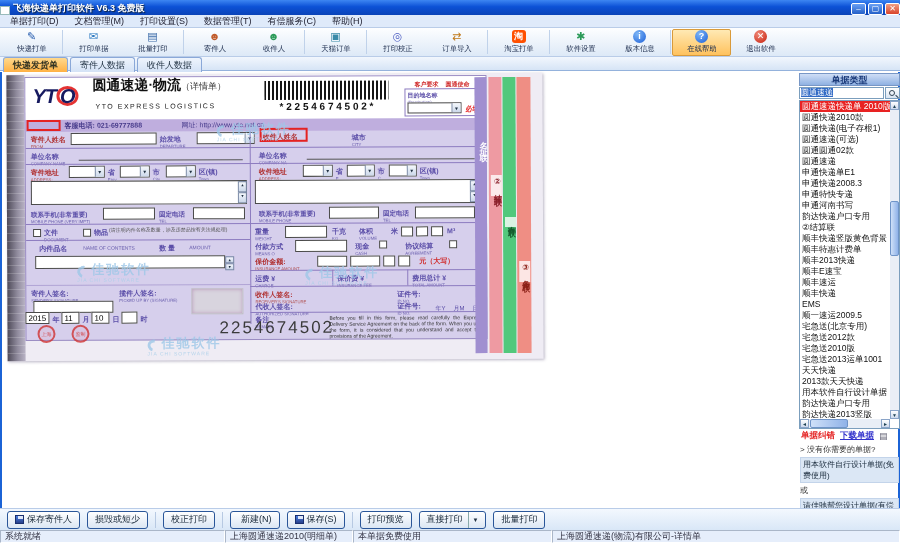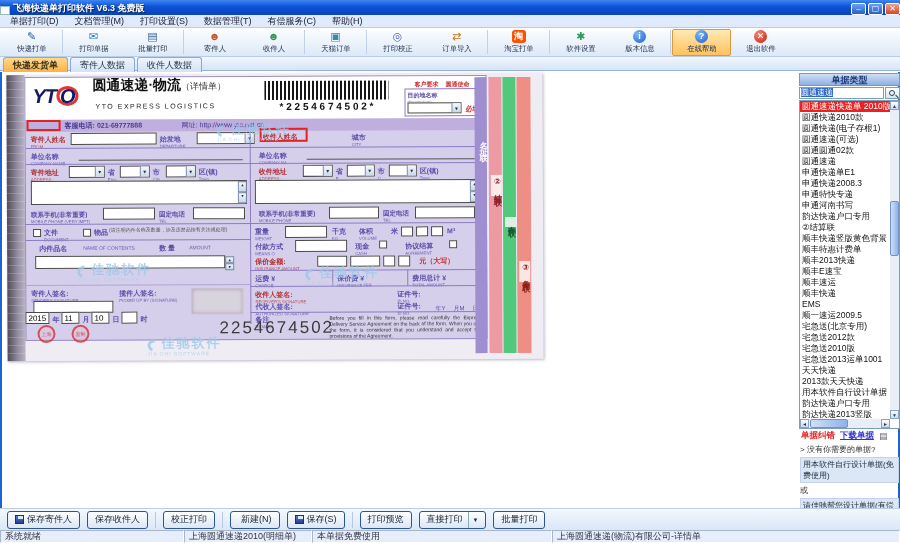--- a/index.html
+++ b/index.html
@@ -441,21 +441,21 @@
     </div>
   </div>
 </div>
 
 <div class="bbar">
   <button class="xbtn">
       <span class="disk"></span>
       <span>保存寄件人</span>
     </button>
   <button class="xbtn">
-      <span>保存收件人</span>
+      <span>损毁或短少</span>
     </button>
   <div class="bsep"></div>
   <button class="xbtn">
       <span>校正打印</span>
     </button>
   <div class="bsep"></div>
   <button class="xbtn">
       <span class="pencil"></span>
       <span>新建(N)</span>
     </button>
@@ -470,17 +470,17 @@
   <button class="xbtn">
       <span>直接打印</span>
       <span class="ddarr">▼</span>
     </button>
   <button class="xbtn">
       <span>批量打印</span>
     </button>
 </div>
 
 <div class="statusbar">
-  <div class="seg" style="width:184px">系统就绪</div>
+  <div class="seg" style="width:225px">系统就绪</div>
   <div class="seg" style="width:128px">上海圆通速递2010(明细单)</div>
   <div class="seg" style="flex:1">本单据免费使用</div>
   <div class="seg" style="width:348px">上海圆通速递(物流)有限公司-详情单</div>
 </div>
 
 </body></html>

